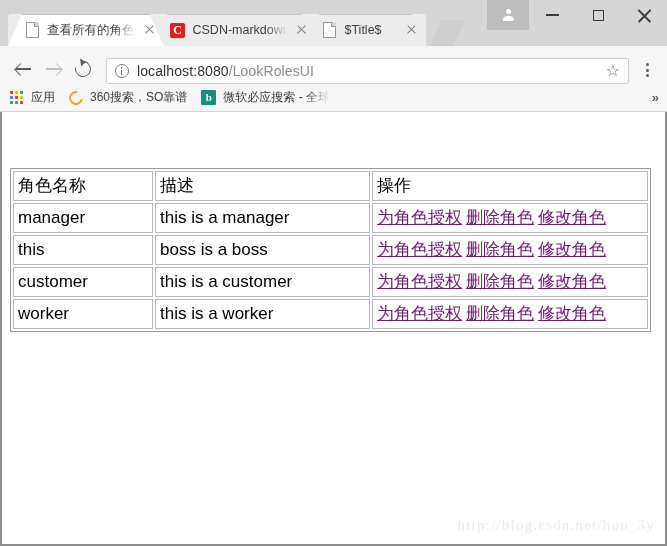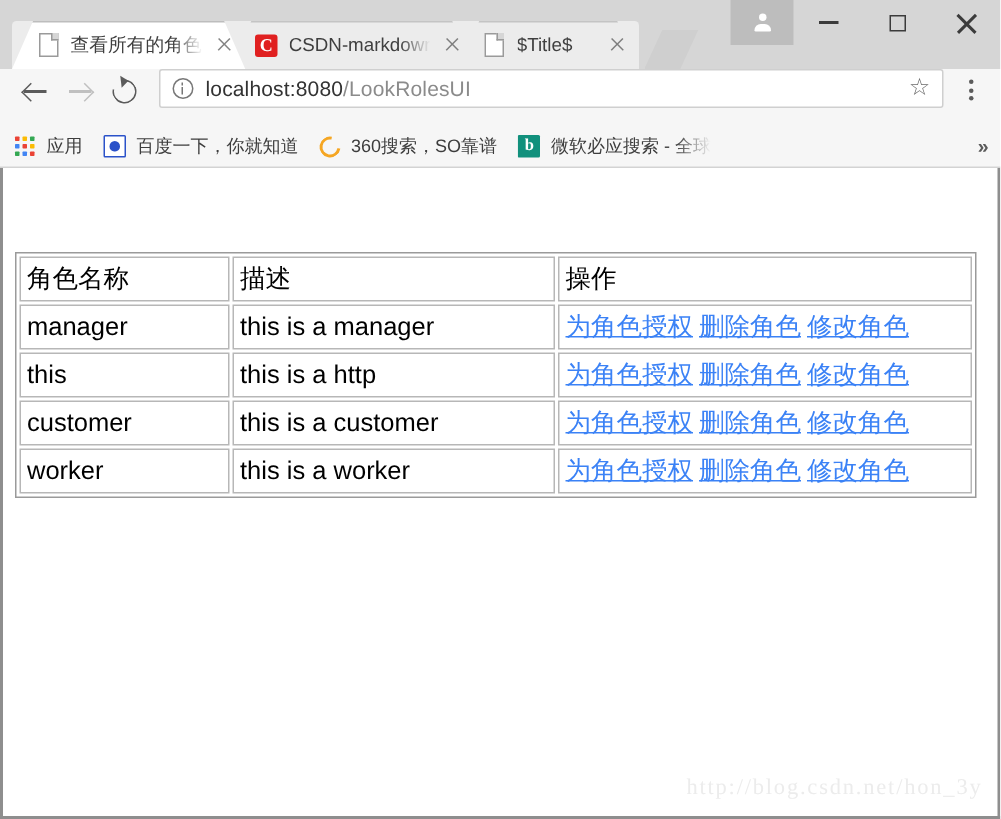--- a/index.html
+++ b/index.html
@@ -215,21 +215,21 @@
     background:#3b3b3b;
   }
   .glyph-close:before { transform: rotate(45deg); }
   .glyph-close:after  { transform: rotate(-45deg); }
 
   
   .toolbar {
     height: 38px;
     background: #f6f6f6;
     display: flex;
-    align-items: flex-start;
+    align-items: flex-end;
     padding: 0 8px;
     box-sizing: border-box;
     border-bottom: 0;
   }
   .navbtn {
     width: 30px; height: 30px;
     display:flex; align-items:center; justify-content:center;
     flex: 0 0 auto;
   }
   .arrow-back, .arrow-fwd {
@@ -450,21 +450,21 @@
     overflow: hidden;
     white-space: nowrap;
     color: #000000;
     font-family: "Liberation Sans", sans-serif;
   }
   table.roles col.c1 { width: 140px; }
   table.roles col.c2 { width: 215px; }
   table.roles col.c3 { width: 276px; }
 
   .ops a {
-    color: #3b82f6;
+    color: #701a75;
     text-decoration: underline;
     font-size: 17px;
     white-space: nowrap;
   }
   .ops .sep { display: inline-block; width: 4px; }
 
   .watermark {
     position: absolute;
     right: 12px;
     bottom: 12px;
@@ -585,24 +585,20 @@
         <i style="background:#4285f4"></i>
           <i style="background:#ea4335"></i>
           <i style="background:#fbbc05"></i>
         <i style="background:#34a853"></i>
           <i style="background:#4285f4"></i>
           <i style="background:#ea4335"></i>
       </span>
       <span>应用</span>
     </div>
 
-    <div class="bm">
-      <span class="ic-baidu"></span>
-      <span>百度一下，你就知道</span>
-    </div>
 
     <div class="bm">
       <span class="ic-360"></span>
       <span>360搜索，SO靠谱</span>
     </div>
 
     <div class="bm truncate">
       <span class="ic-bing">b</span>
       <span>微软必应搜索 - 全球</span>
     </div>
@@ -624,21 +620,21 @@
           <td>描述</td>
           <td>操作</td>
         </tr>
       <tr>
             <td>manager</td>
             <td>this is a manager</td>
             <td class="ops"><a href="#">为角色授权</a><span class="sep">&nbsp;</span><a href="#">删除角色</a><span class="sep">&nbsp;</span><a href="#">修改角色</a></td>
           </tr>
           <tr>
             <td>this</td>
-            <td>this is a http</td>
+            <td>boss is a boss</td>
             <td class="ops"><a href="#">为角色授权</a><span class="sep">&nbsp;</span><a href="#">删除角色</a><span class="sep">&nbsp;</span><a href="#">修改角色</a></td>
           </tr>
           <tr>
             <td>customer</td>
             <td>this is a customer</td>
             <td class="ops"><a href="#">为角色授权</a><span class="sep">&nbsp;</span><a href="#">删除角色</a><span class="sep">&nbsp;</span><a href="#">修改角色</a></td>
           </tr>
           <tr>
             <td>worker</td>
             <td>this is a worker</td>

